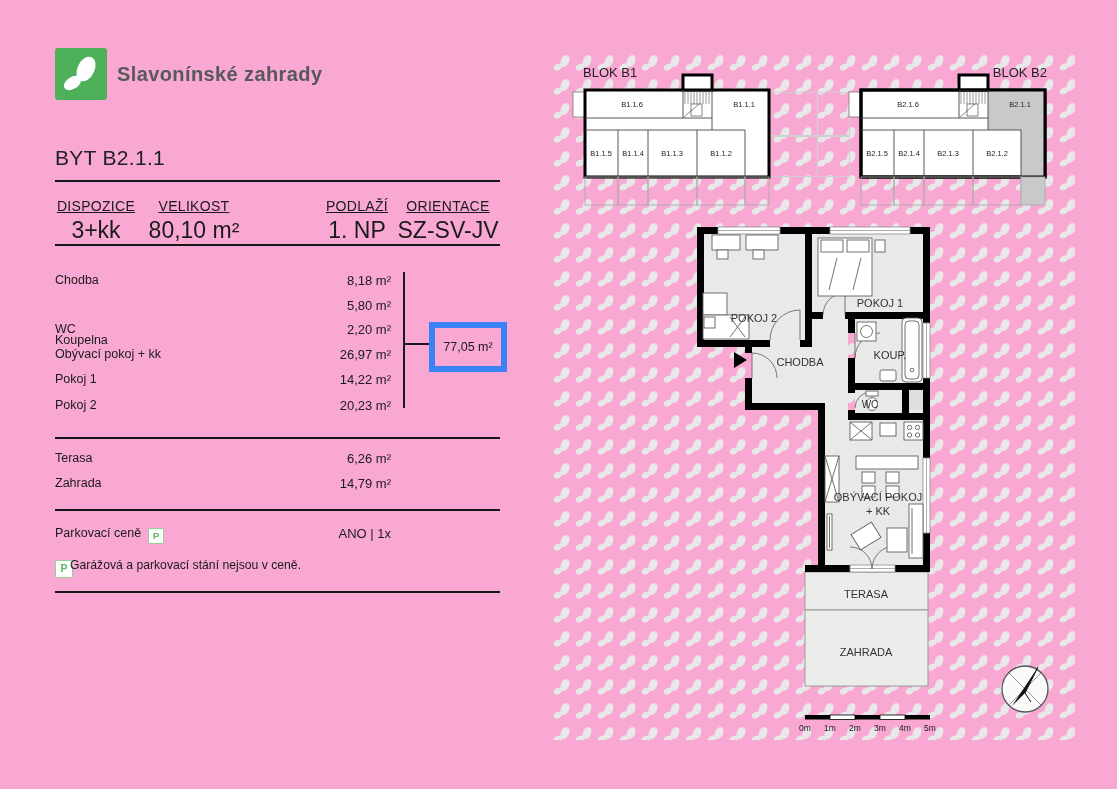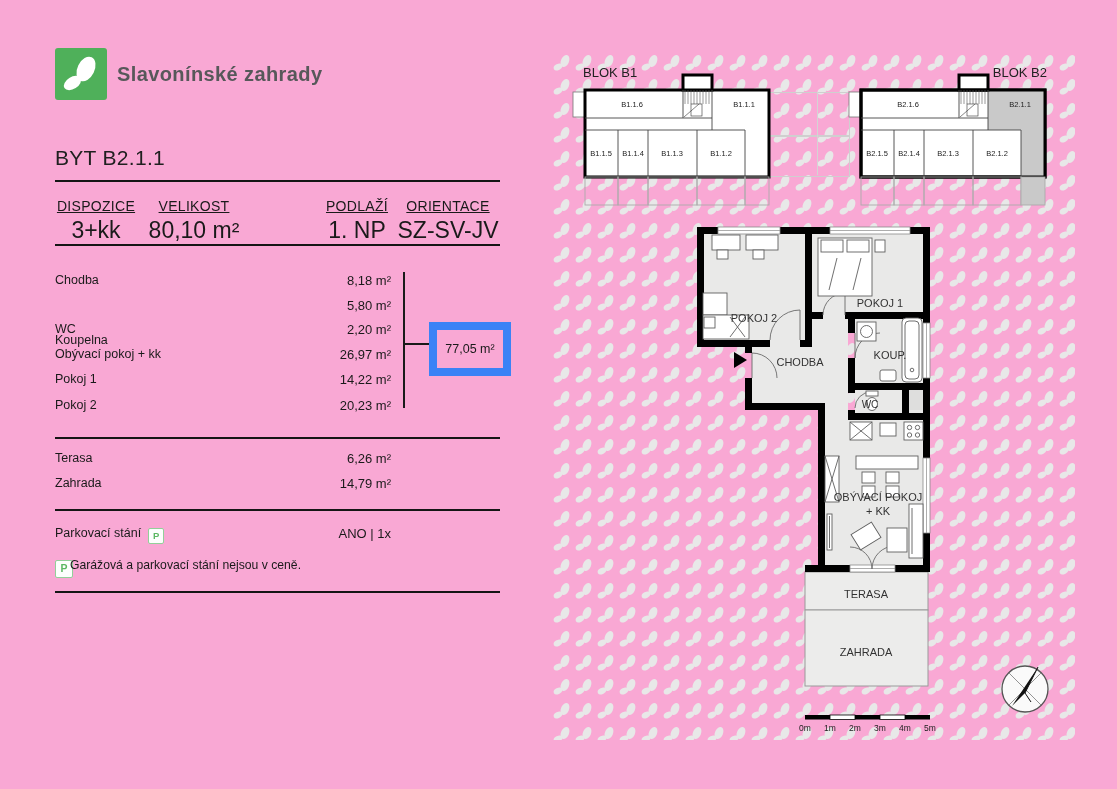--- a/index.html
+++ b/index.html
@@ -12,21 +12,21 @@
   .sum-col{position:absolute;width:116px;text-align:center;}
   .sum-label{font-size:14px;letter-spacing:.3px;text-decoration:underline;}
   .sum-value{font-size:23px;margin-top:3px;}
   .row-label{position:absolute;left:55px;font-size:12.5px;}
   .row-area{position:absolute;left:296px;width:95px;text-align:right;font-size:13px;}
   .p-icon{display:inline-block;width:14px;height:14px;border:1px solid #93cf9a;border-radius:2px;
           color:#5cb863;font-size:9.5px;font-weight:bold;text-align:center;line-height:13px;
           background:#fdfefd;vertical-align:-2px;margin-left:7px;}
   .p-icon.big{width:16px;height:16px;font-size:10.5px;line-height:15px;margin-left:0;}
   .note-text{position:absolute;left:70px;top:558px;font-size:12.2px;}
-  .total-box{position:absolute;left:429px;top:322px;width:66px;height:38px;border:8px solid #3b82f6;
+  .total-box{position:absolute;left:429px;top:322px;width:66px;height:38px;border:6px solid #3b82f6;
              display:flex;align-items:center;justify-content:center;font-size:12.5px;}
   .neighbor{position:absolute;border:1px solid #cfcfcf;}
   svg text{font-family:"Liberation Sans",sans-serif;}
 </style>
 </head>
 <body>
 
 <div class="page">
 
   <svg class="abs" style="left:552px;top:52px;" width="523" height="688">
@@ -91,21 +91,21 @@
   <div class="rule" style="top:437px;"></div>
 
   <div class="row-label" style="top:451px;">Terasa</div>
   <div class="row-area" style="top:451px;">6,26 m²</div>
   <div class="row-label" style="top:476px;">Zahrada</div>
   <div class="row-area" style="top:476px;">14,79 m²</div>
 
   <div class="rule" style="top:509px;"></div>
 
   <div class="row-label" style="top:526px;">
-    <span>Parkovací stání</span><span class="p-icon">P</span>
+    <span>Parkovací ceně</span><span class="p-icon">P</span>
   </div>
   <div class="row-area" style="top:526px;">ANO | 1x</div>
 
   <div class="abs" style="left:55px;top:556px;">
     <span class="p-icon big">P</span>
   </div>
   <div class="note-text">Garážová a parkovací stání nejsou v ceně.</div>
 
   <div class="rule" style="top:591px;"></div>
 

